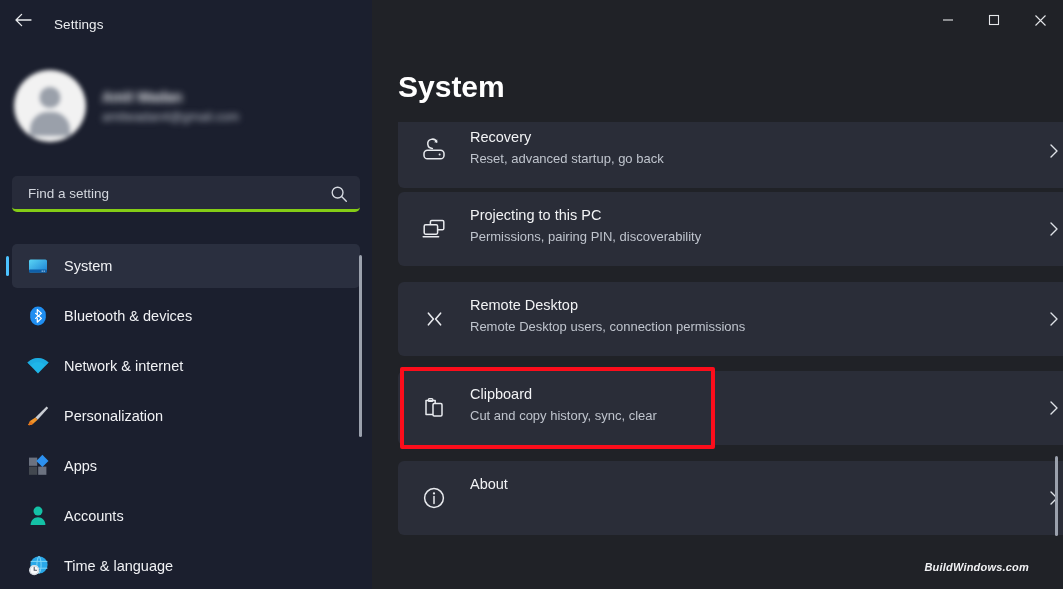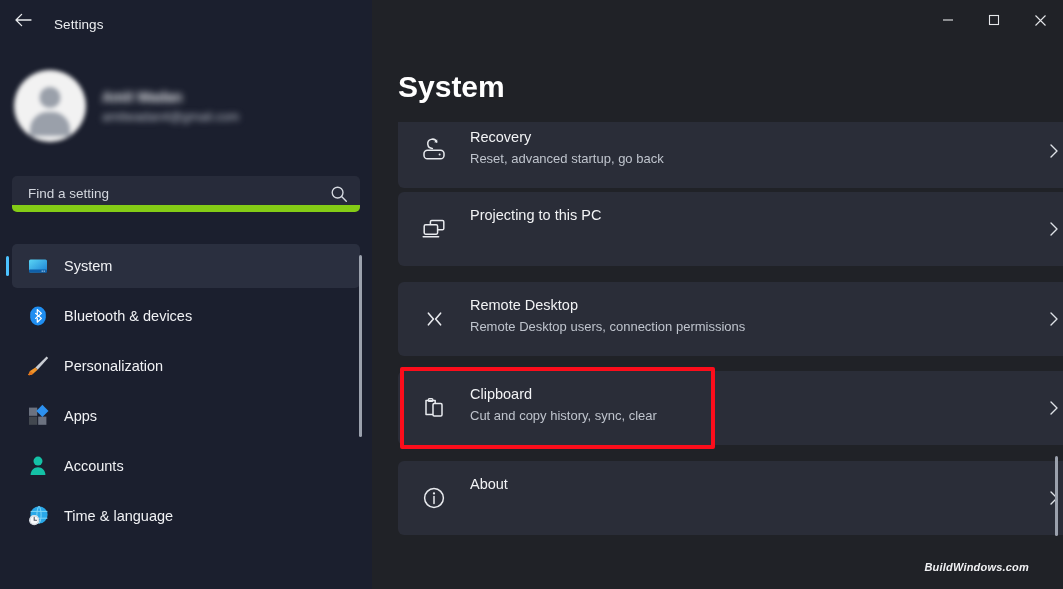--- a/index.html
+++ b/index.html
@@ -119,21 +119,21 @@
     white-space: nowrap;
   }
 
   
   .search {
     position: absolute;
     left: 12px; top: 176px;
     width: 348px; height: 36px;
     background: #272b3a;
     border-radius: 5px;
-    border-bottom: 7px solid #84cc16;
+    border-bottom: 3px solid #84cc16;
   }
   .search-text {
     position: absolute;
     left: 16px; top: 10px;
     font-size: 13.5px;
     color: #d3d7de;
   }
   .search-icon {
     position: absolute;
     right: 12px; top: 9px;
@@ -365,20 +365,29 @@
     <div class="navitem">
       <span class="nav-ico">
         <svg width="24" height="24" viewBox="0 0 24 24">
           <rect x="4.2" y="2.6" width="15.6" height="18.8" rx="7.8" fill="#1f8ef1"></rect>
           <path d="M11.3 5.6 L15.4 9.4 L9.6 14.4 M9.6 9.4 L15.4 14.4 L11.3 18.2 L11.3 5.6" fill="none" stroke="#ffffff" stroke-width="1.25" stroke-linejoin="round" stroke-linecap="round"></path>
         </svg>
       </span>
       <span class="nav-label">Bluetooth &amp; devices</span>
     </div>
 
+    <div class="navitem">
+      <span class="nav-ico">
+        <svg width="26" height="26" viewBox="0 0 26 26">
+          <path d="M2.4 9.6 C6 6.2 9.5 4.9 13 4.9 C16.5 4.9 20 6.2 23.6 9.6 L13 20.4 Z" fill="#1fb6e8"></path>
+          <path d="M2.4 9.6 C6 6.2 9.5 4.9 13 4.9 C16.5 4.9 20 6.2 23.6 9.6 L20.6 12.6 C17.9 10.2 15.5 9.1 13 9.1 C10.5 9.1 8.1 10.2 5.4 12.6 Z" fill="#1aa4dd" opacity=".55"></path>
+        </svg>
+      </span>
+      <span class="nav-label">Network &amp; internet</span>
+    </div>
 
     <div class="navitem">
       <span class="nav-ico">
         <svg width="26" height="26" viewBox="0 0 26 26">
           <path d="M21.6 3.4 L10.4 14.6 L12.6 16.8 L23.2 5.0 Z" fill="#c9ccd3"></path>
           <path d="M10.4 14.6 L12.6 16.8 L8.4 20.6 C7.0 21.9 4.4 22.4 3.0 22.0 C4.0 20.6 4.6 19.2 5.0 17.9 Z" fill="#f0942a"></path>
           <path d="M5.0 17.9 C4.6 19.2 4.0 20.6 3.0 22.0 C4.4 22.4 7.0 21.9 8.4 20.6 Z" fill="#e4751c"></path>
         </svg>
       </span>
       <span class="nav-label">Personalization</span>
@@ -444,20 +453,21 @@
 
     <div class="card" style="top:70px;">
       <span class="c-ico">
         <svg width="30" height="30" viewBox="0 0 30 30">
           <rect x="11.4" y="6.4" width="13.4" height="9.4" rx="1.4" fill="none" stroke="#e8eaee" stroke-width="1.5"></rect>
           <rect x="5.2" y="10.8" width="13.4" height="9.4" rx="1.4" fill="#2a2d38" stroke="#e8eaee" stroke-width="1.5"></rect>
           <path d="M4.2 22.8 H19.6" stroke="#e8eaee" stroke-width="1.5" stroke-linecap="round"></path>
         </svg>
       </span>
       <span class="c-title">Projecting to this PC</span>
+      <span class="c-sub">Permissions, pairing PIN, discoverability</span>
       <span class="c-chev">
         <svg width="12" height="20" viewBox="0 0 12 20">
             <path d="M3 4 L9 10 L3 16" fill="none" stroke="#dfe2e7" stroke-width="1.4" stroke-linecap="round" stroke-linejoin="round"></path>
           </svg>
       </span>
     </div>
 
     <div class="card" style="top:160px;">
       <span class="c-ico">
         <svg width="30" height="30" viewBox="0 0 30 30">

